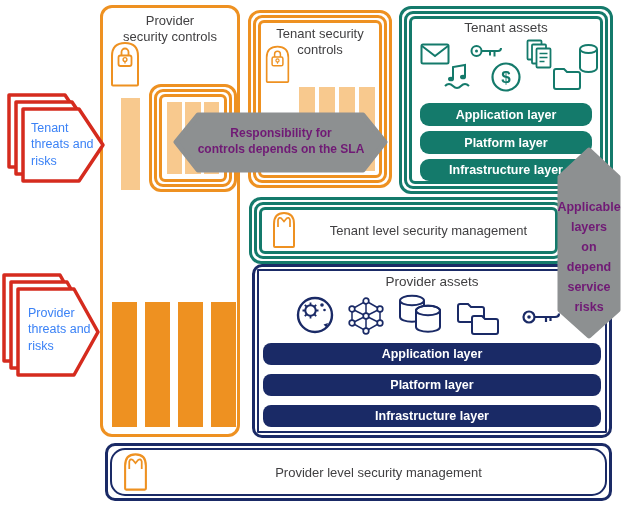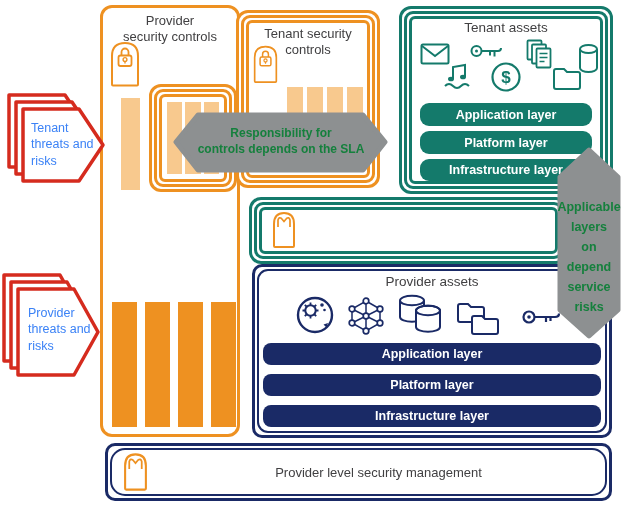--- a/index.html
+++ b/index.html
@@ -10,29 +10,29 @@
   .abs{position:absolute;}
   
   .nest{position:absolute;box-sizing:border-box;}
   .r{box-sizing:border-box;width:100%;height:100%;border:3px solid;border-radius:12px;padding:2px;background:#fff;}
   .r>.r{border-radius:9px;}
   .r>.r>.r{border-radius:6px;padding:0;position:relative;}
   .orange .r{border-color:#EE9121;}
   .teal .r{border-color:#147A6B;text-decoration:underline;}
   
   .r2a{box-sizing:border-box;width:100%;height:100%;border:3px solid #1A2A66;border-radius:10px;padding:2px;background:#fff;}
-  .r2b{box-sizing:border-box;width:100%;height:100%;border:2px solid #1A2A66;border-radius:11px;position:relative;background:#fff;}
+  .r2b{box-sizing:border-box;width:100%;height:100%;border:2px solid #1A2A66;border-radius:1px;position:relative;background:#fff;}
   .title{position:absolute;left:0;right:0;text-align:center;font-size:13px;line-height:1.2;color:#414042;}
   .barlabel,.layerbar{font-weight:bold;color:#fff;}
   .layerbar{position:absolute;border-radius:9px;font-size:12.5px;display:flex;align-items:center;justify-content:center;}
   .layerbar.teal-bar{background:#147A6B;}
   .layerbar.navy-bar{background:#1A2A66;}
   .lightbar{background:#F8C98E;}
   .solidbar{background:#EE9121;}
-  .callout-text{position:absolute;color:#15803d;font-weight:bold;text-align:center;font-size:12px;line-height:1.35;}
+  .callout-text{position:absolute;color:#701a75;font-weight:bold;text-align:center;font-size:12px;line-height:1.35;}
   .threat-label{position:absolute;font-size:12.5px;line-height:1.3;color:#3b82f6;}
   svg{display:block;}
 </style>
 </head>
 <body>
 
 <div id="canvas">
 
   <svg class="abs" style="left:3px;top:92px;z-index:20" width="108" height="96" viewBox="0 0 108 96">
     <path d="M6,3 h56 l24,36 l-24,36 h-56 z" fill="#fff" stroke="#D52B1E" stroke-width="3.5" stroke-linejoin="round"></path>
@@ -74,21 +74,21 @@
     </div>
 
     <div class="abs" style="left:9px;top:294px;width:124px;height:125px;display:flex;gap:8px;">
       <div class="solidbar" style="flex:1;"></div>
       <div class="solidbar" style="flex:1;"></div>
       <div class="solidbar" style="flex:1;"></div>
       <div class="solidbar" style="flex:1;"></div>
     </div>
   </div>
 
-  <div class="nest orange" style="left:236px;top:10px;width:144px;height:178px;z-index:5">
+  <div class="nest orange" style="left:248px;top:10px;width:144px;height:178px;z-index:5">
     <div class="r">
         <div class="r">
           <div class="r">
       <div class="title" style="top:3px;padding:0 8px;">Tenant security controls</div>
       <svg class="abs" style="left:3px;top:22px" width="27" height="40" viewBox="0 0 32 48">
         <path d="M4,44.5 Q3,44.5 3,43.5 V15 C3,4 10,2 16,2 C22,2 29,4 29,15 V43.5 Q29,44.5 28,44.5 Z" fill="none" stroke="#EE9121" stroke-width="2"></path>
         <rect x="9.5" y="14.5" width="13" height="10.5" rx="2" fill="none" stroke="#EE9121" stroke-width="1.8"></rect>
         <path d="M12.5,14.5 V11 a3.5,3.5 0 0 1 7,0 V14.5" fill="none" stroke="#EE9121" stroke-width="1.8"></path>
         <circle cx="16" cy="18.5" r="1.9" fill="none" stroke="#EE9121" stroke-width="1.4"></circle>
         <path d="M16,20 V22.5" stroke="#EE9121" stroke-width="1.4"></path>
@@ -161,20 +161,21 @@
   </div>
 
   <div class="nest teal" style="left:249px;top:197px;width:319px;height:67px;z-index:5">
     <div class="r">
         <div class="r">
           <div class="r">
       <svg class="abs" style="left:9px;top:1px" width="26" height="38" viewBox="0 0 26 38">
         <path d="M4,36 Q3,36 3,35 V13 C3,4 8,2 13,2 C18,2 23,4 23,13 V35 Q23,36 22,36 Z" fill="none" stroke="#EE9121" stroke-width="2"></path>
         <path d="M7,16 V9 Q8,5.5 10.5,7.5 L13,10.5 L15.5,7.5 Q18,5.5 19,9 V16" fill="none" stroke="#EE9121" stroke-width="1.7"></path>
       </svg>
+      <div class="abs" style="left:40px;right:0;top:0;bottom:0;display:flex;align-items:center;justify-content:center;font-size:13px;">Tenant level security management</div>
     </div>
         </div>
       </div>
   </div>
 
   <div class="nest" style="left:252px;top:264px;width:360px;height:174px;z-index:5">
     <div class="r2a">
         <div class="r2b">
       <div class="title" style="top:3px;font-size:13.5px;">Provider assets</div>
 

